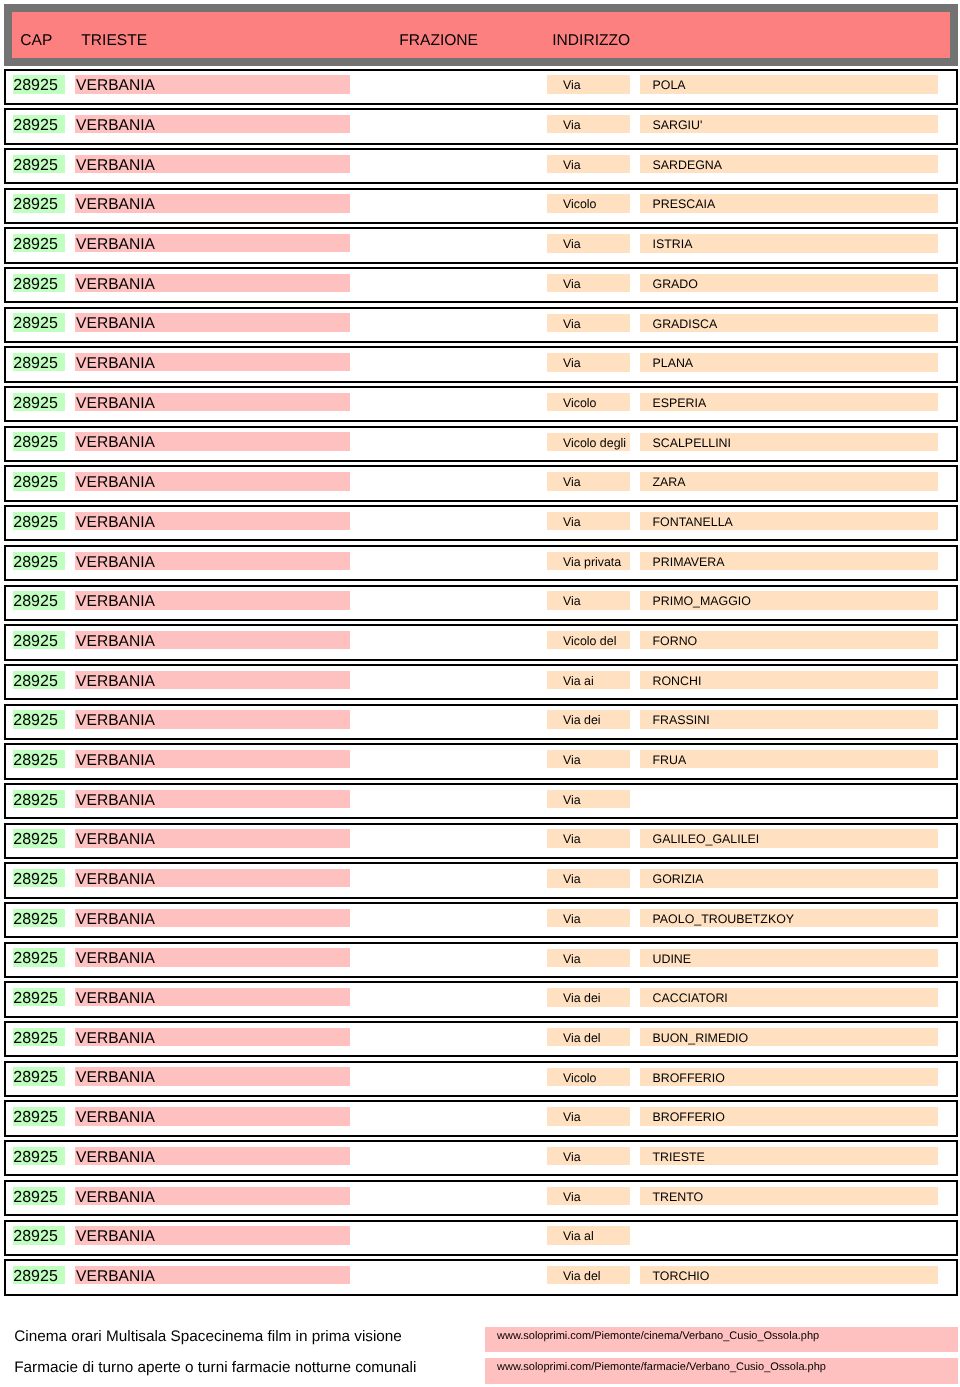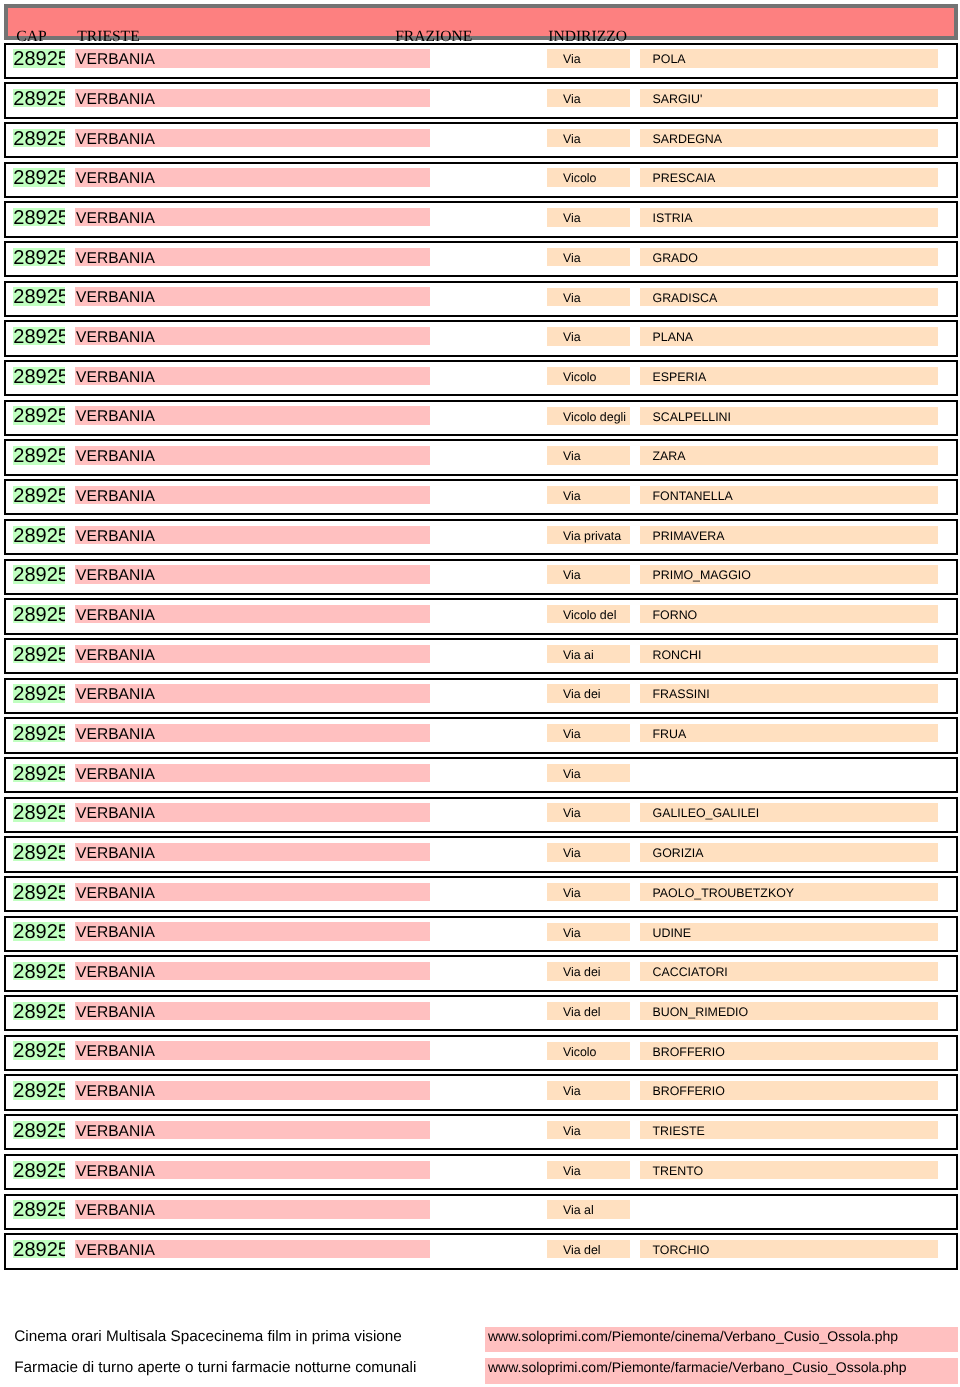--- a/index.html
+++ b/index.html
@@ -1,37 +1,37 @@
 <!DOCTYPE html>
 <html style="--hdrbg: #FD8080; --capbg: #C0FFC0; --combg: #FFC0C0; --indbg: #FFE0C0; --linkbg: #FFC0C0;"><head>
 <meta charset="utf-8">
 <title>CAP VERBANIA</title>
 <style>
   html,body{margin:0;padding:0;background:#ffffff;}
   body{font-family:"Liberation Sans",sans-serif;width:960px;height:1387px;overflow:hidden;-webkit-font-smoothing:antialiased;text-rendering:geometricPrecision;}
   .page{position:relative;width:960px;height:1387px;opacity:0.9999;}
   .tbl{position:absolute;left:4px;top:4px;width:954px;}
-  .hdr{box-sizing:border-box;width:954px;height:36px;background:var(--hdrbg);border:4px solid #737373;position:relative;font-family:Liberation Serif, serif;}
+  .hdr{box-sizing:border-box;width:954px;height:62px;background:var(--hdrbg);border:8px solid #737373;position:relative;}
   .hdr .hcell{position:absolute;top:21px;font-size:15.6px;color:#000;line-height:1;white-space:nowrap;}
   .h0{left:8.3px;}
   .h1{left:69.3px;}
   .h2{left:387.2px;}
   .h3{left:540.2px;}
   .rows{margin-top:-0.8px;}
   .row{box-sizing:border-box;width:954px;height:36.3px;border:2px solid #000;position:relative;margin-top:3.4px;background:#fff;}
   .cell{position:absolute;box-sizing:border-box;color:#000;white-space:nowrap;overflow:hidden;}
-  .c-cap{left:6.6px;top:4.7px;width:52.5px;height:18.4px;line-height:21px;background:var(--capbg);padding-left:0.7px;font-size:20px;}
-  .c-com{left:69.2px;top:4.7px;width:355px;height:18.4px;line-height:21px;background:var(--combg);padding-left:0.9px;font-size:15.6px;}
+  .c-cap{left:6.6px;top:4.7px;width:52.5px;height:18.4px;line-height:21px;background:var(--capbg);padding-left:0.7px;font-size:16px;}
+  .c-com{left:69.2px;top:4.7px;width:275px;height:18.4px;line-height:21px;background:var(--combg);padding-left:0.9px;font-size:15.6px;}
   .c-fra{left:387px;top:4.7px;width:148px;height:18.4px;line-height:21px;font-size:15.6px;}
   .c-tip{left:540.9px;top:4.8px;width:82.7px;height:18.4px;line-height:20px;background:var(--indbg);padding-left:16px;font-size:12.4px;}
   .c-ind{left:633.5px;top:4.8px;width:298.5px;height:18.4px;line-height:20px;background:var(--indbg);padding-left:13px;font-size:12.4px;}
   .footer{position:absolute;left:0;top:1322px;width:960px;}
   .frow{position:relative;height:31.2px;}
   .flab{position:absolute;left:14.2px;top:7.3px;font-size:15.3px;color:#000;line-height:1;white-space:nowrap;}
-  .furl{position:absolute;left:485px;top:5.3px;width:473px;height:25.1px;line-height:19.6px;font-size:14px;color:#000;background:var(--linkbg);padding-left:3px;box-sizing:border-box;white-space:nowrap;overflow:hidden;}
+  .furl{position:absolute;left:485px;top:5.3px;width:473px;height:25.1px;line-height:19.6px;font-size:11px;color:#000;background:var(--linkbg);padding-left:12px;box-sizing:border-box;white-space:nowrap;overflow:hidden;}
 </style>
 </head>
 <body>
 
 <div class="page">
 
   <div class="tbl">
 
     <div class="hdr">
       <span class="hcell h0">CAP</span>

